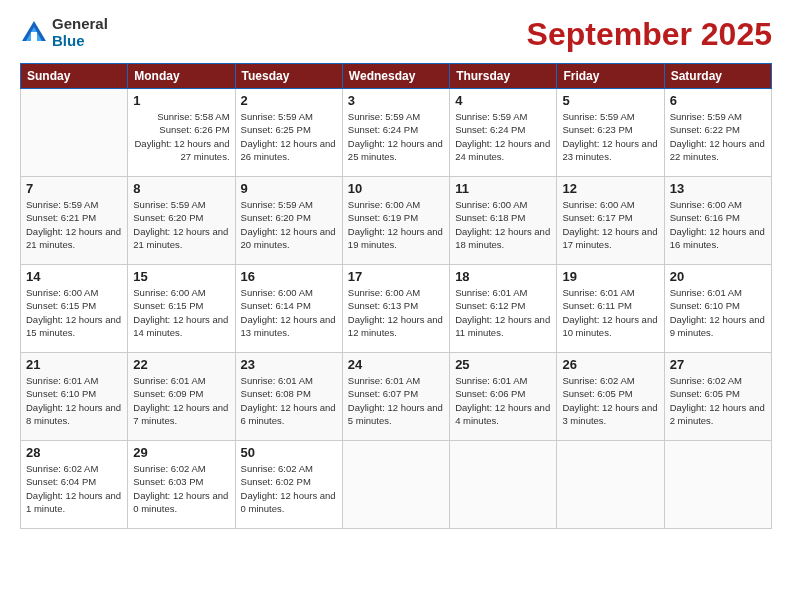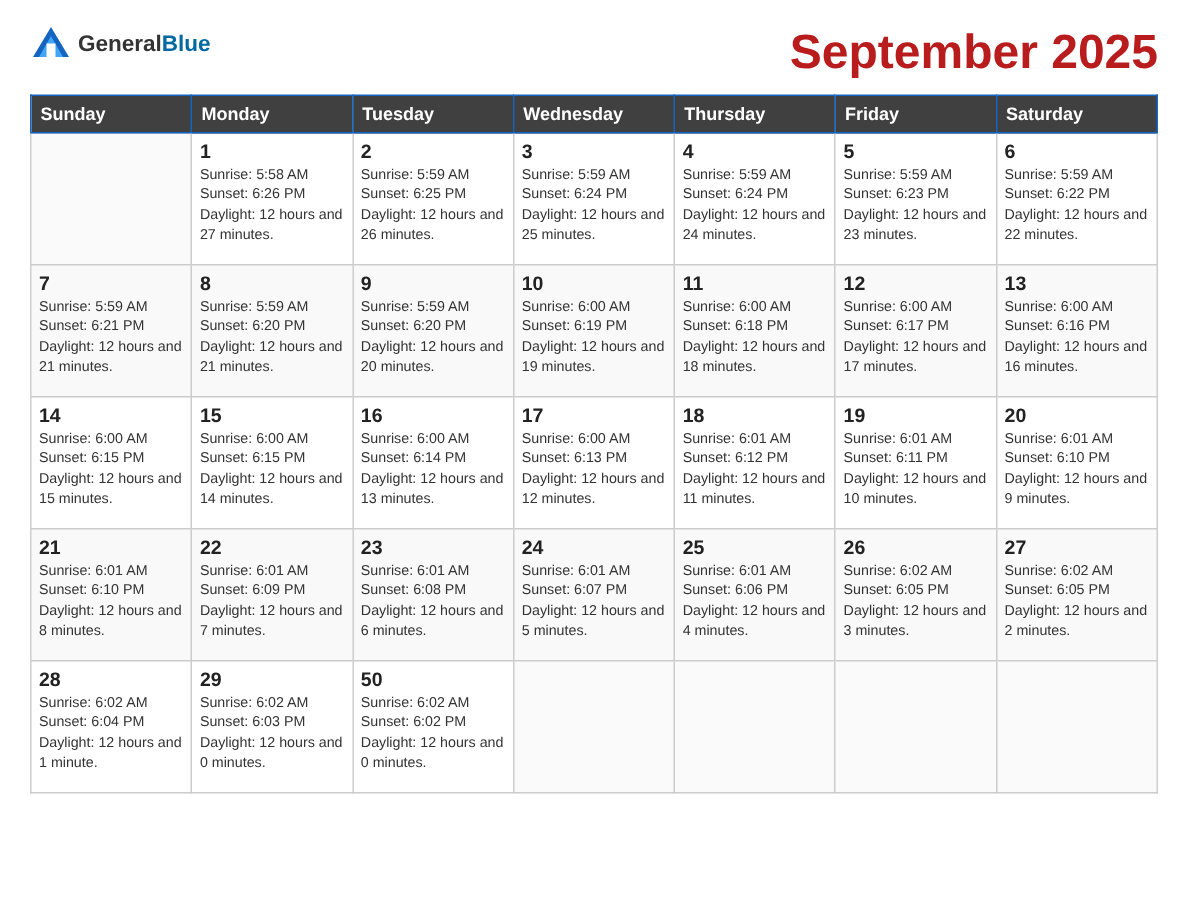--- a/index.html
+++ b/index.html
@@ -21,21 +21,21 @@
       align-items: flex-start;
       margin-bottom: 10px;
     }
     .logo {
       display: flex;
       align-items: center;
       gap: 4px;
     }
     .logo-text {
       display: flex;
-      flex-direction: row;
+      flex-direction: column;
       line-height: 1.1;
     }
     .logo-general {
       font-size: 15px;
       font-weight: bold;
       color: #333;
     }
     .logo-blue {
       font-size: 15px;
       font-weight: bold;
@@ -56,21 +56,21 @@
     .subtitle {
       font-size: 14px;
       color: #555;
     }
     .calendar {
       width: 100%;
       border-collapse: collapse;
       font-size: 10px;
     }
     .calendar thead tr th {
-      background-color: #404040;
+      background-color: #7f1d1d;
       color: #fff;
       text-align: left;
       padding: 5px 6px;
       font-size: 12px;
       border: 1px solid #1565c0;
     }
     .calendar tbody tr td {
       vertical-align: top;
       border: 1px solid #ccc;
       padding: 4px 5px;
@@ -126,21 +126,21 @@
         <th>Thursday</th>
         <th>Friday</th>
         <th>Saturday</th>
       </tr>
     </thead>
     <tbody id="calendar-body">
     <tr>
           <td class="empty-cell"></td>
           <td>
             <div class="cell-date">1</div>
-            <div class="cell-info" style="white-space: pre-line;">Sunrise: 5:58 AM
+            <div class="cell-info" style="white-space: pre-line; text-align: right;">Sunrise: 5:58 AM
 Sunset: 6:26 PM
 Daylight: 12 hours and 27 minutes.</div>
           </td>
           <td>
             <div class="cell-date">2</div>
             <div class="cell-info" style="white-space: pre-line;">Sunrise: 5:59 AM
 Sunset: 6:25 PM
 Daylight: 12 hours and 26 minutes.</div>
           </td>
           <td>

